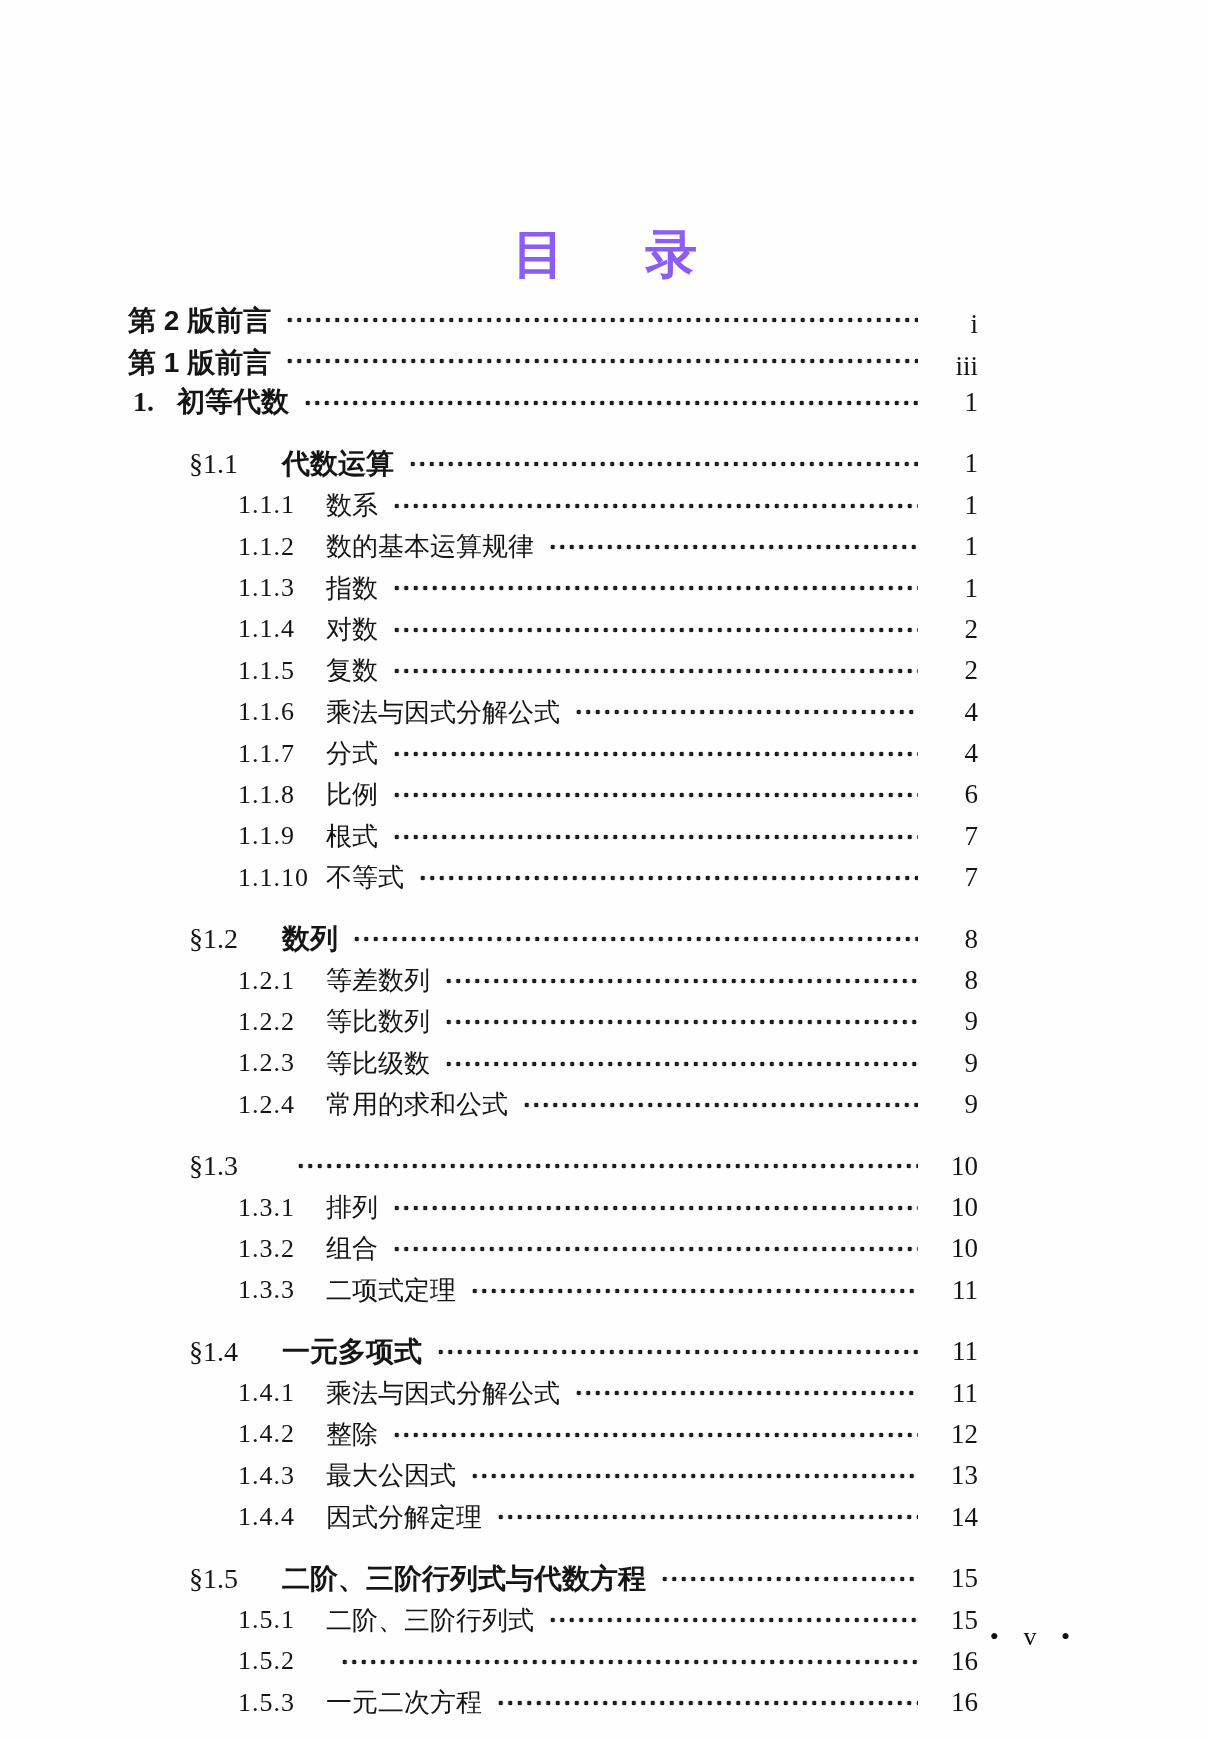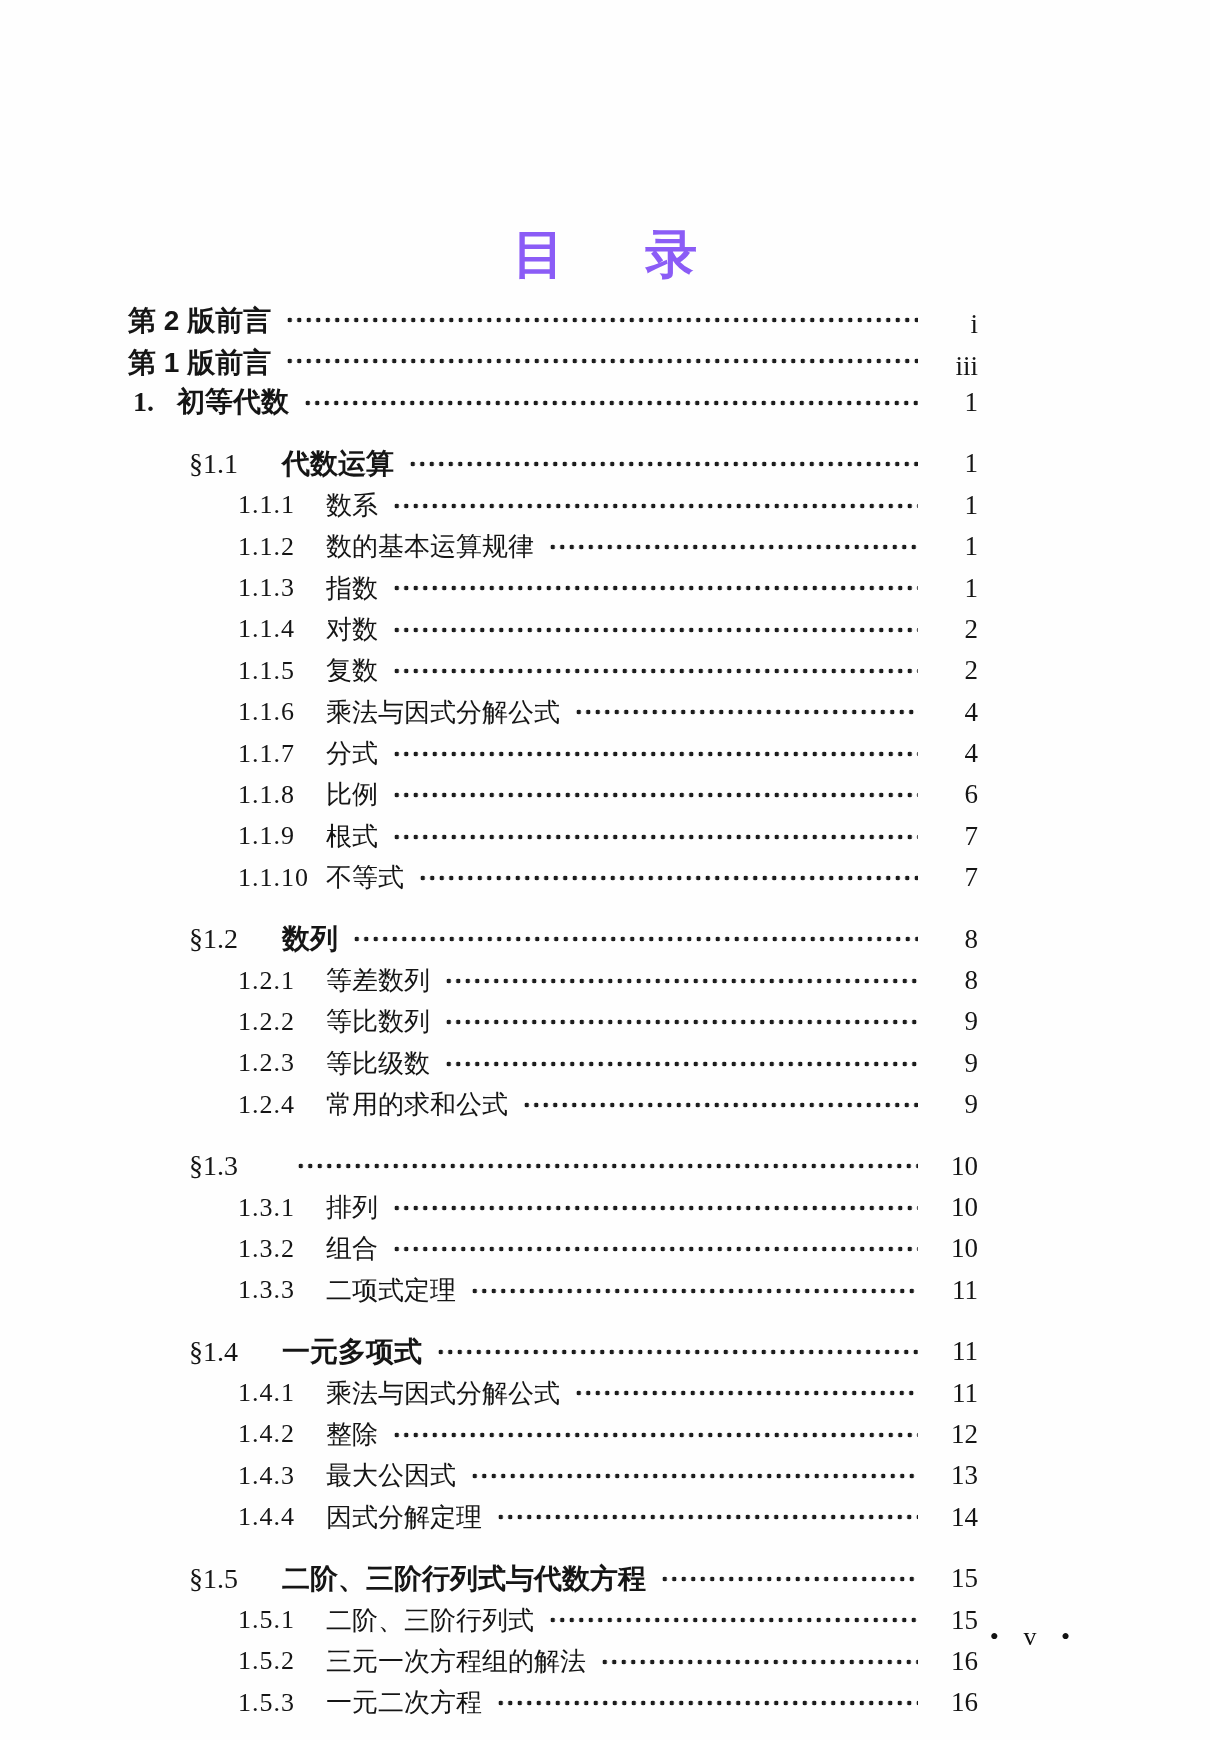--- a/index.html
+++ b/index.html
@@ -274,21 +274,20 @@
         <span class="pg">15</span>
       </div>
       <div class="row sub">
         <span class="num">1.5.1</span>
         <span class="label">二阶、三阶行列式</span>
         <span class="dots"></span>
         <span class="pg">15</span>
       </div>
       <div class="row sub">
         <span class="num">1.5.2</span>
-        <span class="label">三元一次方程组的解法</span>
         <span class="dots"></span>
         <span class="pg">16</span>
       </div>
       <div class="row sub">
         <span class="num">1.5.3</span>
         <span class="label">一元二次方程</span>
         <span class="dots"></span>
         <span class="pg">16</span>
       </div>
     </div>

